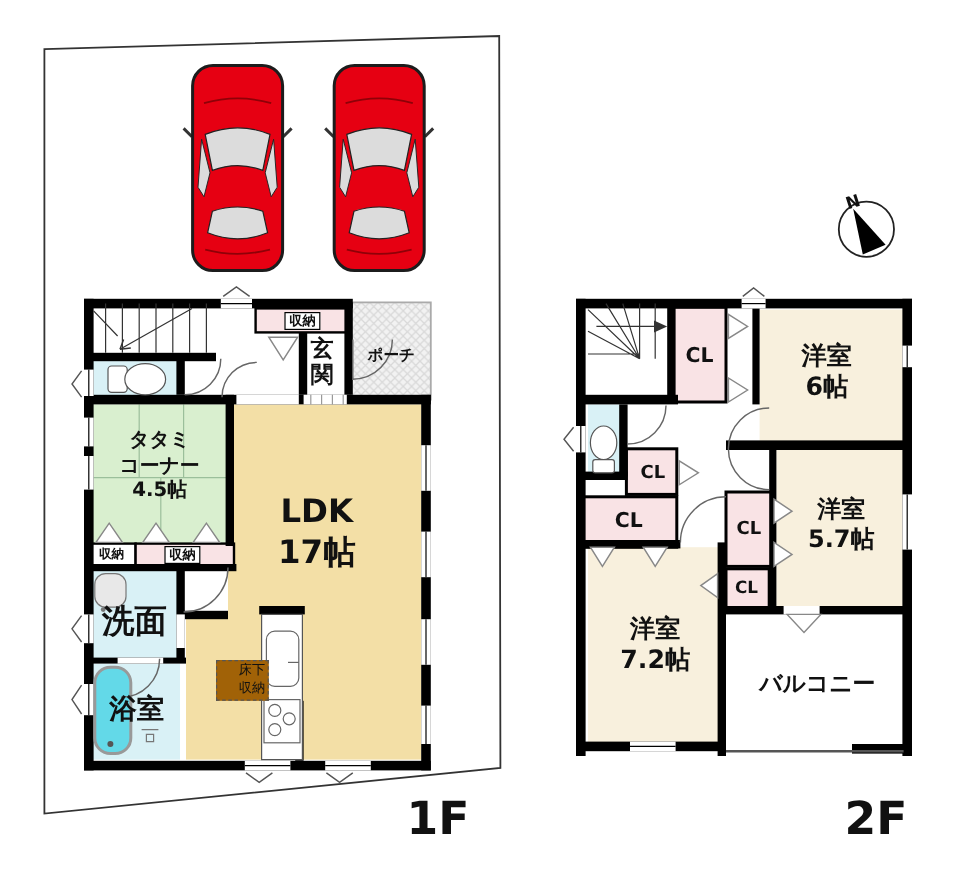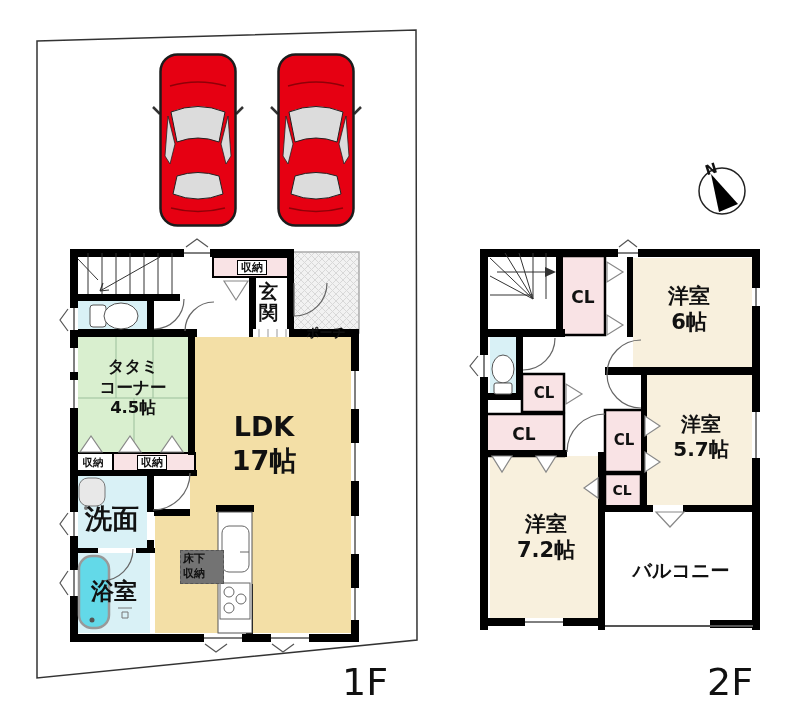--- a/index.html
+++ b/index.html
@@ -5,23 +5,23 @@
   html,body{margin:0;padding:0;background:#fff;}
   #canvas{position:relative;width:800px;height:727px;background:#ffffff;overflow:hidden;
           font-family:"DejaVu Sans","Liberation Sans",sans-serif;}
   svg{position:absolute;left:0;top:0;}
   .lbl{position:absolute;transform:translateX(-50%);text-align:center;white-space:nowrap;
        font-weight:600;color:#111;line-height:1.25;}
   .lbl-v{position:absolute;font-weight:600;color:#111;width:24px;line-height:1.12;
        word-break:break-all;}
   .tag{position:absolute;transform:translateX(-50%);background:#fff;border:1.5px solid #000;
        font-size:11px;line-height:1.2;padding:0 3px;font-weight:600;color:#111;white-space:nowrap;}
-  .uf{position:absolute;border:1.5px dashed #555;background:#737373;font-size:11px;
-      line-height:1.35;text-align:left;font-weight:700;color:#111;padding:1px 2px;}
-  .floor-label{position:absolute;transform:translateX(-50%);font-size:38px;font-weight:400;color:#111;}
+  .uf{position:absolute;border:1.5px dashed #555;background:#a16207;font-size:11px;
+      line-height:1.35;text-align:right;font-weight:400;color:#111;padding:1px 2px;}
+  .floor-label{position:absolute;transform:translateX(-50%);font-size:38px;font-weight:700;color:#111;}
   .north{position:absolute;transform:translateX(-50%) rotate(-18deg);font-size:14px;font-weight:700;color:#111;}
 </style>
 </head>
 <body>
 
 <div id="canvas">
 
 <svg width="800" height="727" viewBox="0 0 800 727">
   <defs>
     <pattern id="hatch" width="7" height="7" patternUnits="userSpaceOnUse">
@@ -248,21 +248,21 @@
       <polygon points="645,416 645,436 660,426"></polygon>
       <polygon points="645,452 645,472 660,462"></polygon>
       <polygon points="598,478 598,498 584,488"></polygon>
       <polygon points="656,512 684,512 670,527"></polygon>
     </g>
   </g>
 </svg>
 
 <div class="tag" style="left:252px;top:260px;">収納</div>
 <div class="lbl-v" style="left:259px;top:281px;font-size:19px;">玄関</div>
-<div class="lbl" style="left:326px;top:289px;font-size:13px;margin-top:36px;">ポーチ</div>
+<div class="lbl" style="left:326px;top:289px;font-size:13px;">ポーチ</div>
 <div class="lbl" style="left:133px;top:357px;font-size:16.5px;">
   <div>タタミ</div>
       <div>コーナー</div>
       <div>4.5帖</div>
 </div>
 <div class="lbl" style="left:264px;top:410px;font-size:27px;text-align:center;">
   <div>LDK</div>
       <div>17帖</div>
 </div>
 <div class="lbl" style="left:93px;top:456px;font-size:10.5px;">収納</div>

